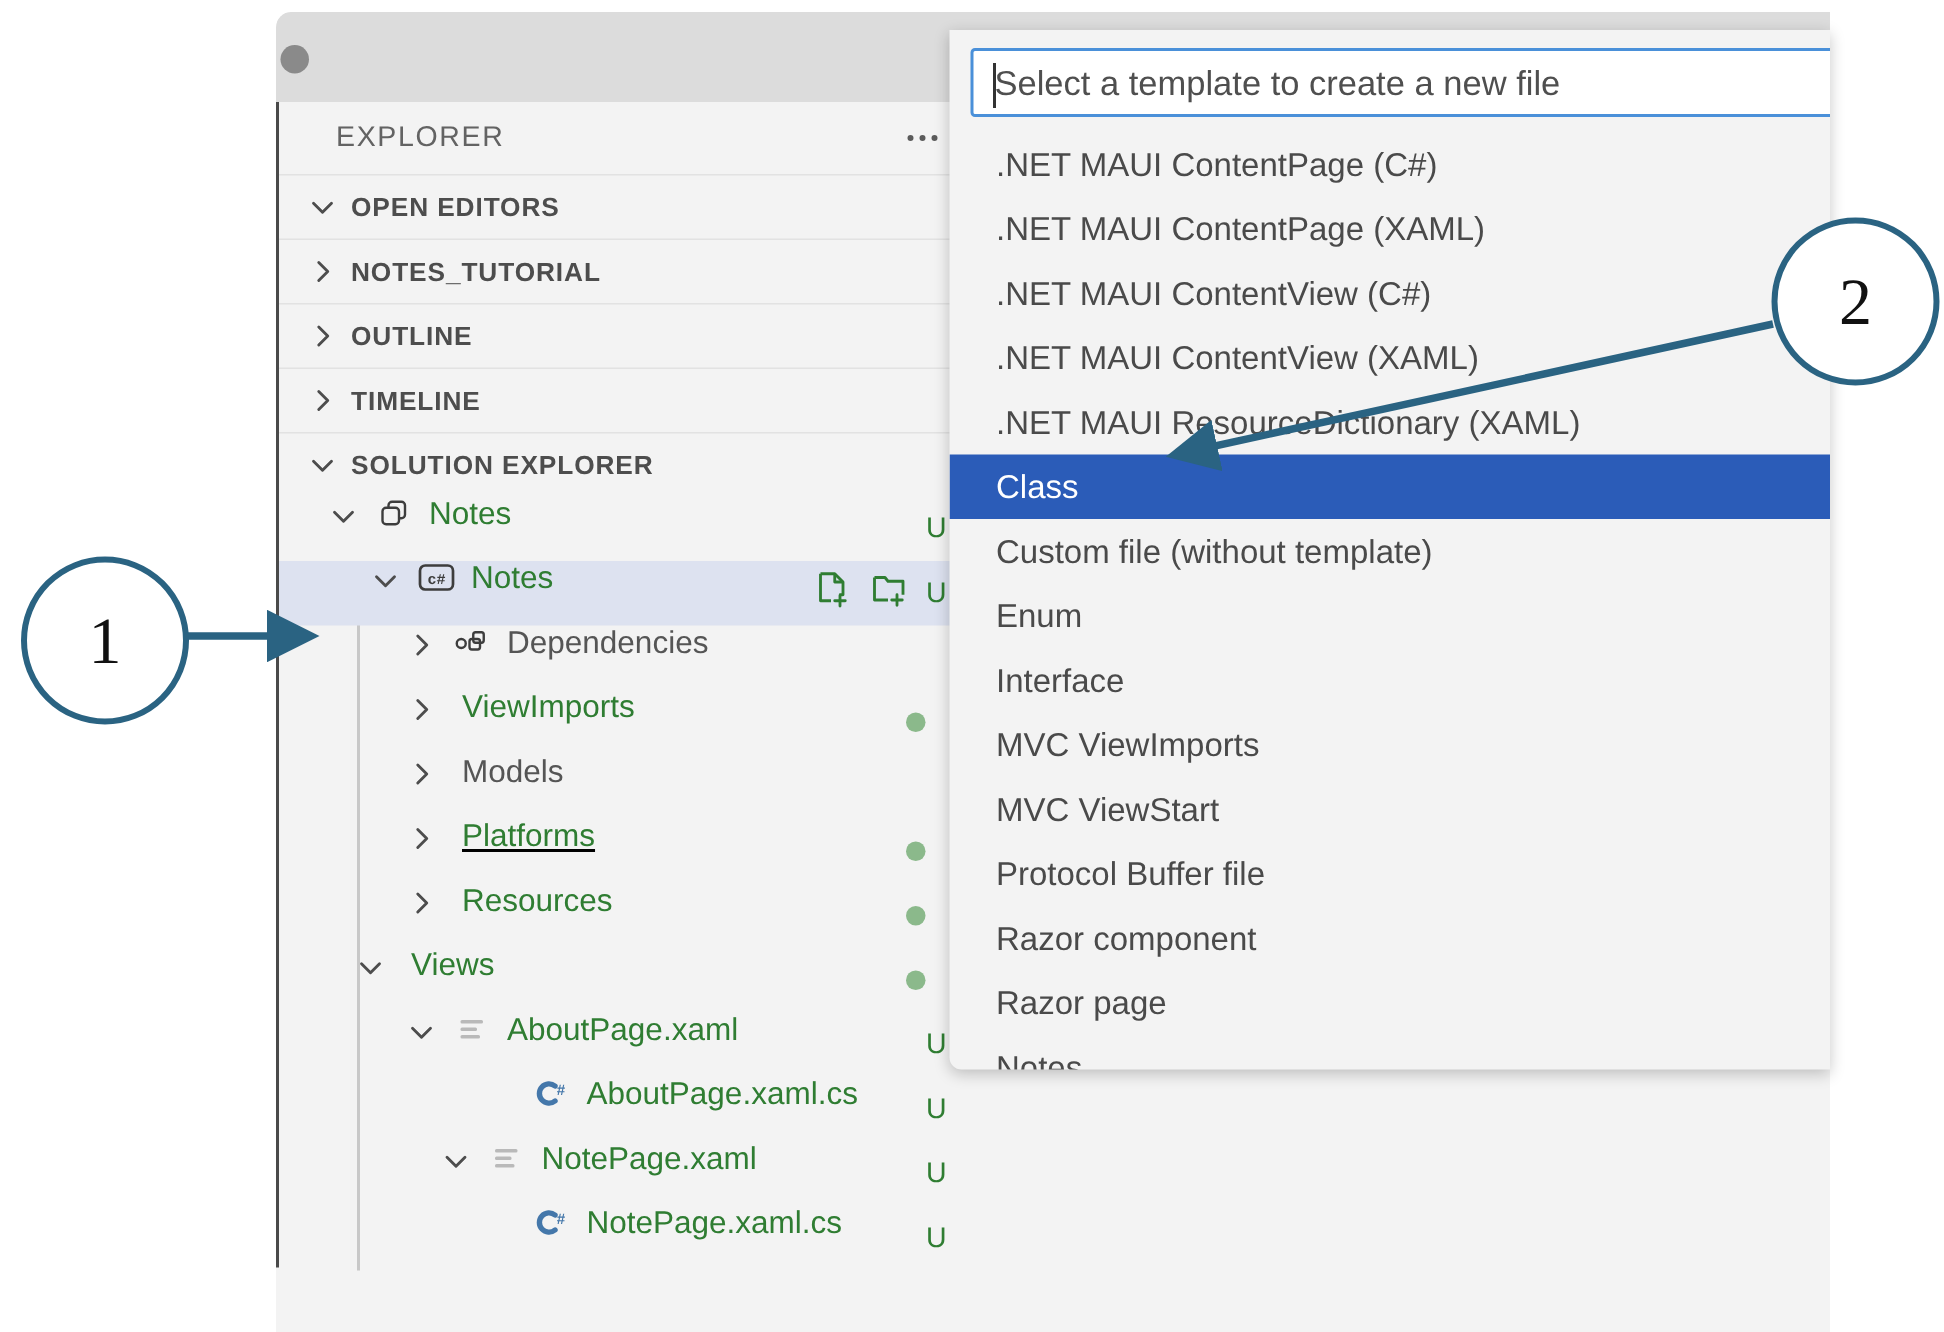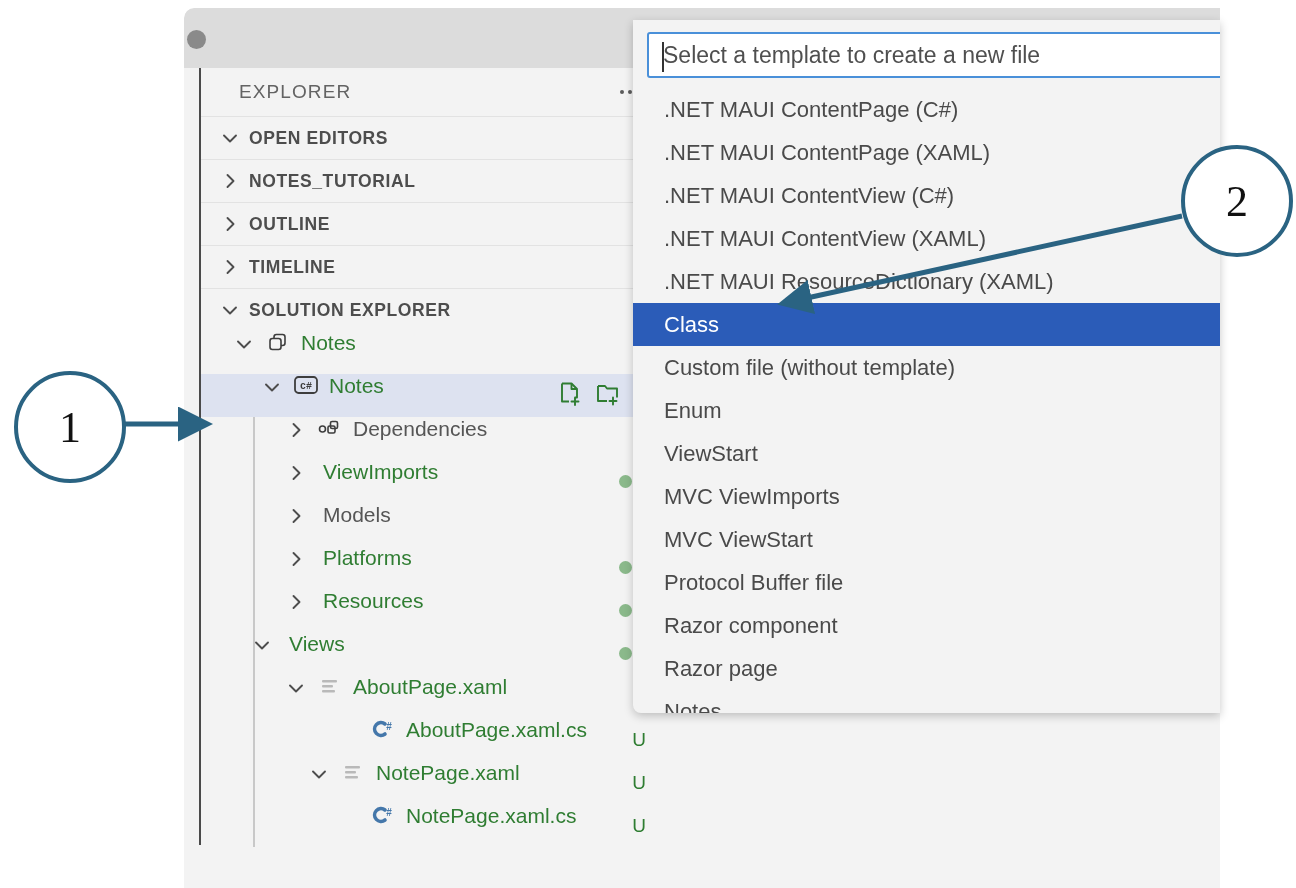--- a/index.html
+++ b/index.html
@@ -23,21 +23,21 @@
     position: absolute; left: 0; top: 0; width: 100%; height: 60px;
     background: #dcdcdc;
     border-top-left-radius: 10px;
   }
   .win-dot {
     position: absolute; left: 3px; top: 22px;
     width: 19px; height: 19px; border-radius: 50%;
     background: #8a8a8a;
   }
   .sidebar {
-    position: absolute; left: 15px; top: 60px;
+    position: absolute; left: 0; top: 60px;
     width: 461px; height: 777px;
     background: #f3f3f3;
     border-left: 2px solid #4a4a4a;
     box-sizing: border-box;
   }
 
   
   .explorer-header {
     position: relative; height: 48px;
     display: flex; align-items: center; justify-content: space-between;
@@ -295,21 +295,21 @@
 
         <div class="tree-row" style="padding-left:82px;">
           <span class="twisty">
             <svg width="22" height="22" viewBox="0 0 22 22">
                 <path d="M8.5 5 L14.5 11 L8.5 17" fill="none" stroke="#4d4d4d" stroke-width="1.9" stroke-linecap="round" stroke-linejoin="round"></path>
               </svg>
           </span>
           <span class="tree-label" style="margin-left:8px;">Models</span>
         </div>
 
-        <div class="tree-row" style="padding-left:82px;">
+        <div class="tree-row" style="padding-left:82px;text-decoration:underline;">
           <span class="twisty">
             <svg width="22" height="22" viewBox="0 0 22 22">
                 <path d="M8.5 5 L14.5 11 L8.5 17" fill="none" stroke="#4d4d4d" stroke-width="1.9" stroke-linecap="round" stroke-linejoin="round"></path>
               </svg>
           </span>
           <span class="tree-label green" style="margin-left:8px;">Platforms</span>
           <span class="row-right" style="right:28px;">
             <span class="dot-badge"></span>
           </span>
         </div>
@@ -417,21 +417,21 @@
     </div>
     <div class="qp-list">
       <div class="qp-item">.NET MAUI ContentPage (C#)</div>
       <div class="qp-item">.NET MAUI ContentPage (XAML)</div>
       <div class="qp-item">.NET MAUI ContentView (C#)</div>
       <div class="qp-item">.NET MAUI ContentView (XAML)</div>
       <div class="qp-item">.NET MAUI ResourceDictionary (XAML)</div>
       <div class="qp-item active">Class</div>
       <div class="qp-item">Custom file (without template)</div>
       <div class="qp-item">Enum</div>
-      <div class="qp-item">ViewStart</div>
+      <div class="qp-item">Interface</div>
       <div class="qp-item">MVC ViewImports</div>
       <div class="qp-item">MVC ViewStart</div>
       <div class="qp-item">Protocol Buffer file</div>
       <div class="qp-item">Razor component</div>
       <div class="qp-item">Razor page</div>
       <div class="qp-item">Notes</div>
     </div>
   </div>
 
   <svg class="anno-svg" viewBox="0 0 1296 888">

